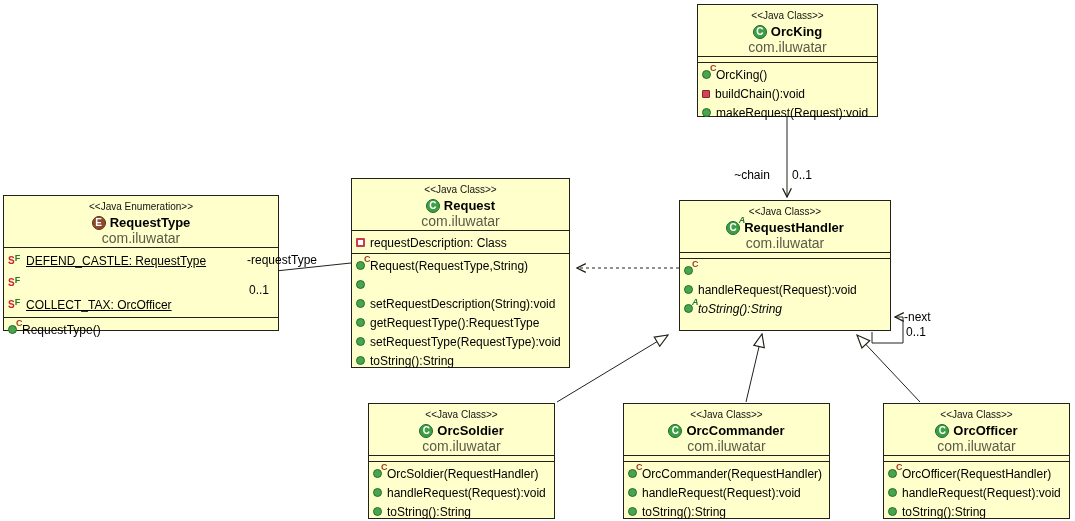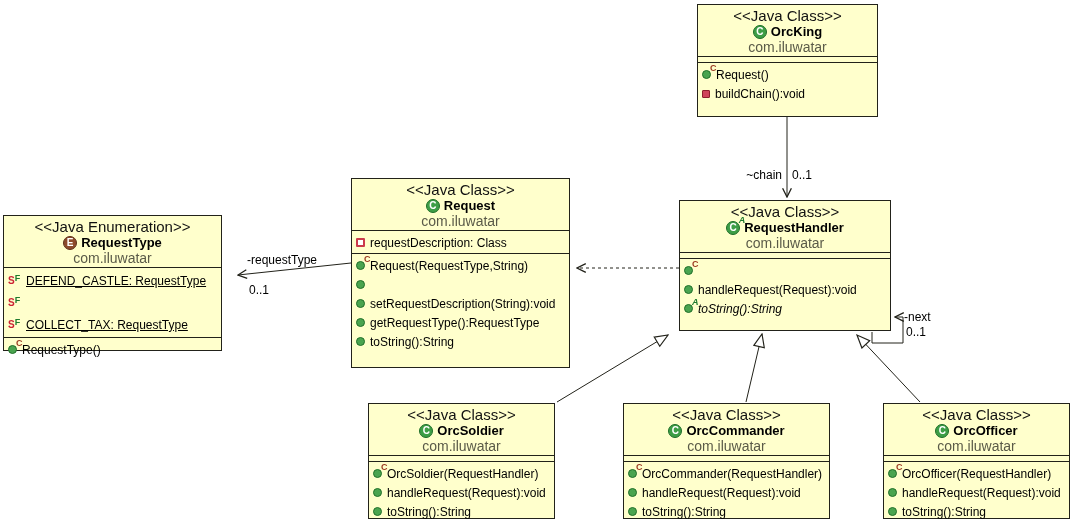--- a/index.html
+++ b/index.html
@@ -4,21 +4,21 @@
 <style>
   html,body{margin:0;padding:0;background:#fff}
   #canvas{position:relative;width:1075px;height:521px;background:#ffffff;
           font-family:"Liberation Sans",sans-serif;overflow:hidden}
   svg.edges{position:absolute;left:0;top:0;width:1075px;height:521px}
 
   
   .uml{position:absolute;background:#FFFFCC;border:1px solid #22221a;
        display:flex;flex-direction:column;box-sizing:border-box}
   .hdr{text-align:center;padding:3px 2px 2px;flex:none}
-  .stereo{font-size:15px;color:#111;line-height:15px}
+  .stereo{font-size:10px;color:#111;line-height:15px}
   .titleline{display:flex;justify-content:center;align-items:center;gap:4px;
              font-size:13px;font-weight:bold;line-height:18px;color:#000}
   .titleline.abstract .tname{}
   .pkg{font-size:14px;color:#5a5a48;line-height:13px}
   .comp{border-top:1px solid #22221a}
   .comp.empty{height:5px;flex:none}
   .comp.members{padding:2px 0 1px}
   .row{display:flex;align-items:center;gap:5px;padding:0 4px;height:19px;
        font-size:12px;color:#000;white-space:nowrap}
   .row.tall{height:22px}
@@ -92,26 +92,30 @@
         <span class="tname">OrcKing</span>
       </div>
       <div class="pkg">com.iluwatar</div>
     </div>
     <div class="comp empty"></div>
     <div class="comp members">
       <div class="row">
         <span class="mi ctor">
             <sup>C</sup>
           </span>
-        <span>Request()</span>
+        <span>OrcKing()</span>
       </div>
       <div class="row">
         <span class="mi priv"></span>
         <span>buildChain():void</span>
       </div>
+      <div class="row">
+        <span class="mi pub"></span>
+        <span>makeRequest(Request):void</span>
+      </div>
     </div>
   </div>
 
   <div class="uml" style="left:351px;top:178px;width:219px;height:190px">
     <div class="hdr">
       <div class="stereo">&lt;&lt;Java Class&gt;&gt;</div>
       <div class="titleline">
         <span class="cicon">
             <span>C</span>
           </span>
@@ -138,20 +142,24 @@
       <div class="row">
         <span class="mi pub"></span>
         <span>setRequestDescription(String):void</span>
       </div>
       <div class="row">
         <span class="mi pub"></span>
         <span>getRequestType():RequestType</span>
       </div>
       <div class="row">
         <span class="mi pub"></span>
+        <span>setRequestType(RequestType):void</span>
+      </div>
+      <div class="row">
+        <span class="mi pub"></span>
         <span>toString():String</span>
       </div>
     </div>
   </div>
 
   <div class="uml" style="left:679px;top:200px;width:212px;height:131px">
     <div class="hdr">
       <div class="stereo">&lt;&lt;Java Class&gt;&gt;</div>
       <div class="titleline abstract">
         <span class="cicon">
@@ -175,21 +183,21 @@
       </div>
       <div class="row">
         <span class="mi abs">
             <sup>A</sup>
           </span>
         <span class="it">toString():String</span>
       </div>
     </div>
   </div>
 
-  <div class="uml" style="left:3px;top:215px;width:219px;height:136px">
+  <div class="uml" style="left:3px;top:195px;width:276px;height:136px">
     <div class="hdr">
       <div class="stereo">&lt;&lt;Java Enumeration&gt;&gt;</div>
       <div class="titleline">
         <span class="cicon enum">
             <span>E</span>
           </span>
         <span class="tname">RequestType</span>
       </div>
       <div class="pkg">com.iluwatar</div>
     </div>
@@ -205,21 +213,21 @@
         <span class="fi sf">
             <span class="s">S</span>
             <span class="f">F</span>
           </span>
       </div>
       <div class="row tall">
         <span class="fi sf">
             <span class="s">S</span>
             <span class="f">F</span>
           </span>
-        <span class="ul">COLLECT_TAX: RequestType</span>
+        <span class="ul">COLLECT_TAX: OrcOfficer</span>
       </div>
     </div>
     <div class="comp members">
       <div class="row">
         <span class="mi ctor">
             <sup>C</sup>
           </span>
         <span>RequestType()</span>
       </div>
     </div>
@@ -308,21 +316,21 @@
         <span class="mi pub"></span>
         <span>handleRequest(Request):void</span>
       </div>
       <div class="row">
         <span class="mi pub"></span>
         <span>toString():String</span>
       </div>
     </div>
   </div>
 
-  <div class="elabel" style="left:722px;top:168px;width:60px;text-align:right">~chain</div>
+  <div class="elabel" style="left:722px;top:168px;width:60px;text-align:center">~chain</div>
   <div class="elabel" style="left:792px;top:168px">0..1</div>
 
   <div class="elabel" style="left:247px;top:253px">-requestType</div>
   <div class="elabel" style="left:249px;top:283px">0..1</div>
 
   <div class="elabel" style="left:904px;top:310px">-next</div>
   <div class="elabel" style="left:906px;top:325px">0..1</div>
 
 </div>
 

